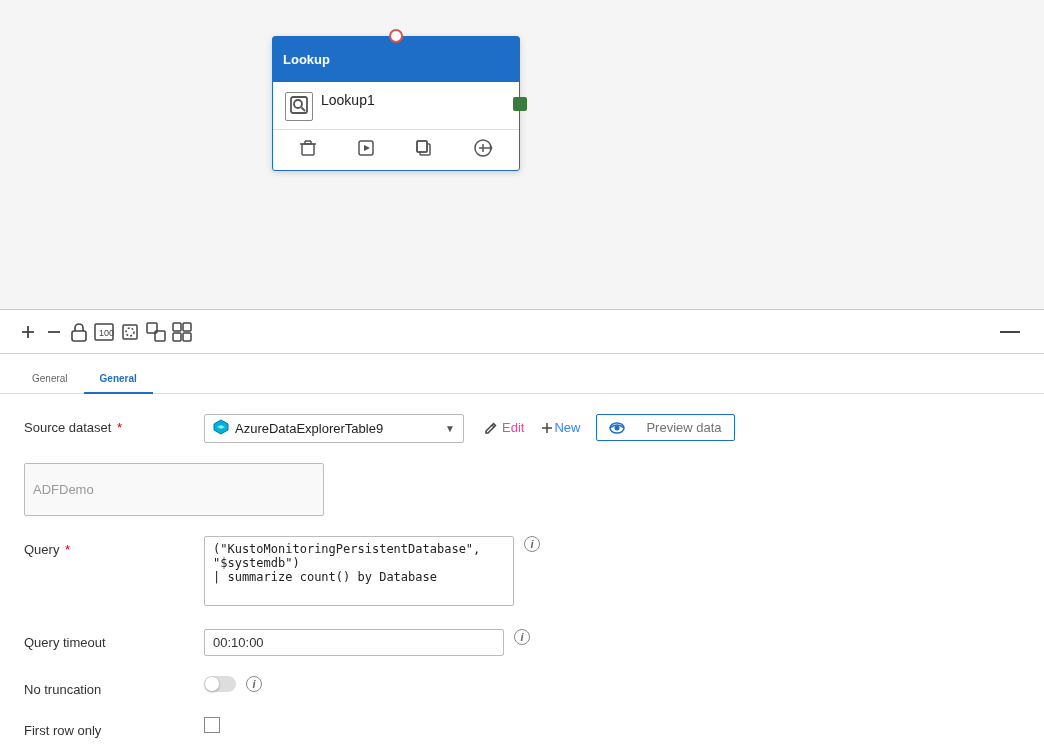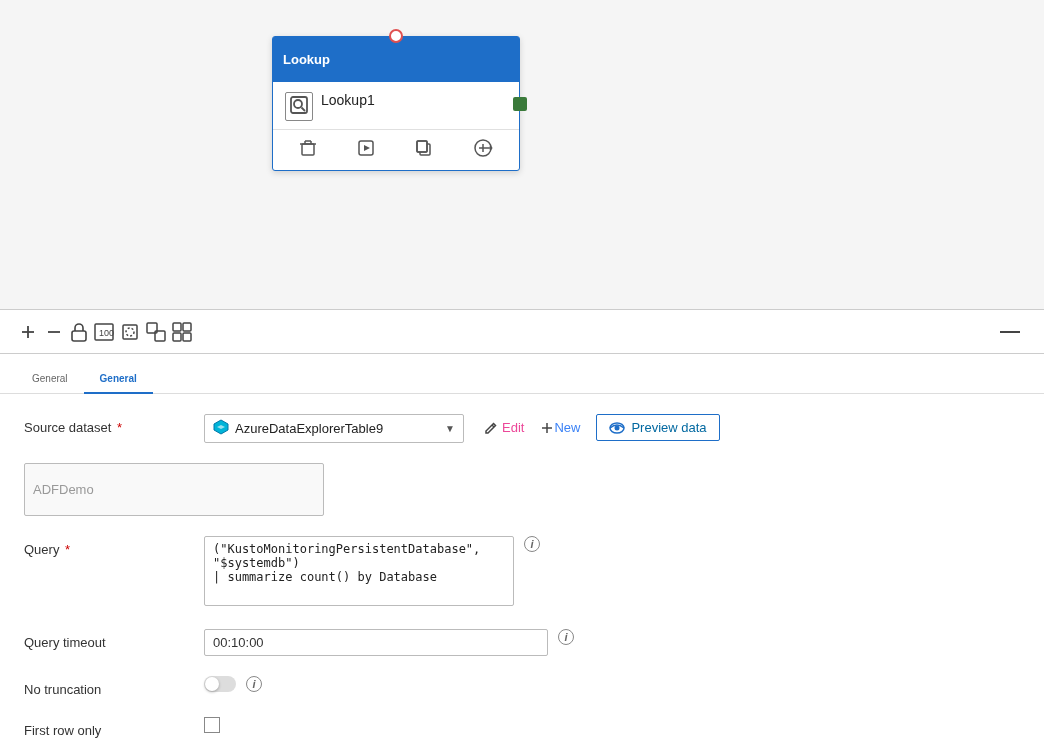--- a/index.html
+++ b/index.html
@@ -233,27 +233,27 @@
       align-items: center;
       background: none;
       border: none;
       cursor: pointer;
       color: #3b82f6;
       font-size: 13px;
     }
     .preview-btn {
       display: flex;
       align-items: center;
-      gap: 6px;
+      gap: 21px;
       border: 1px solid #1e6ec8;
       border-radius: 2px;
       padding: 5px 12px;
       background: #fff;
       cursor: pointer;
-      color: #0369a1;
+      color: #737373;
       font-size: 13px;
     }
 
     
     .text-input {
       border: 1px solid #bbb;
       border-radius: 2px;
       padding: 18px 8px;
       font-size: 13px;
       color: #999;
@@ -274,21 +274,21 @@
     }
 
     
     .timeout-input {
       border: 1px solid #bbb;
       border-radius: 2px;
       padding: 5px 8px;
       font-size: 13px;
       color: #333;
       background: #fff;
-      width: 344px;
+      width: 300px;
     }
 
     
     .info-icon {
       display: inline-flex;
       align-items: center;
       justify-content: center;
       width: 16px;
       height: 16px;
       border-radius: 50%;

